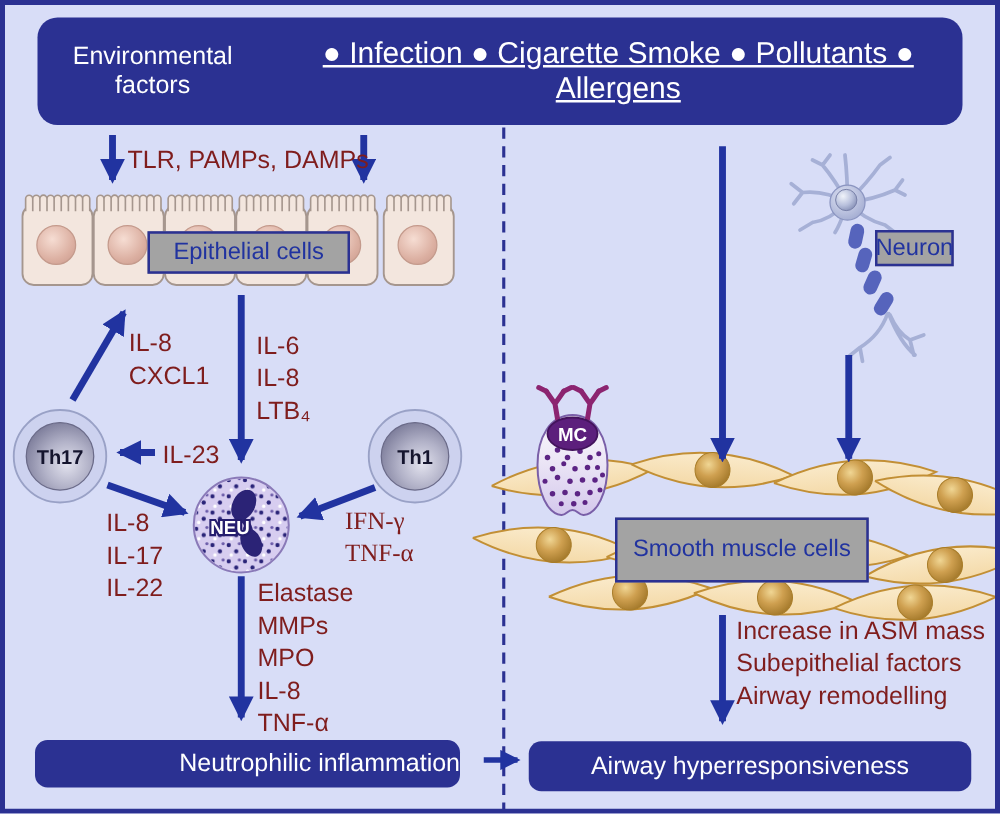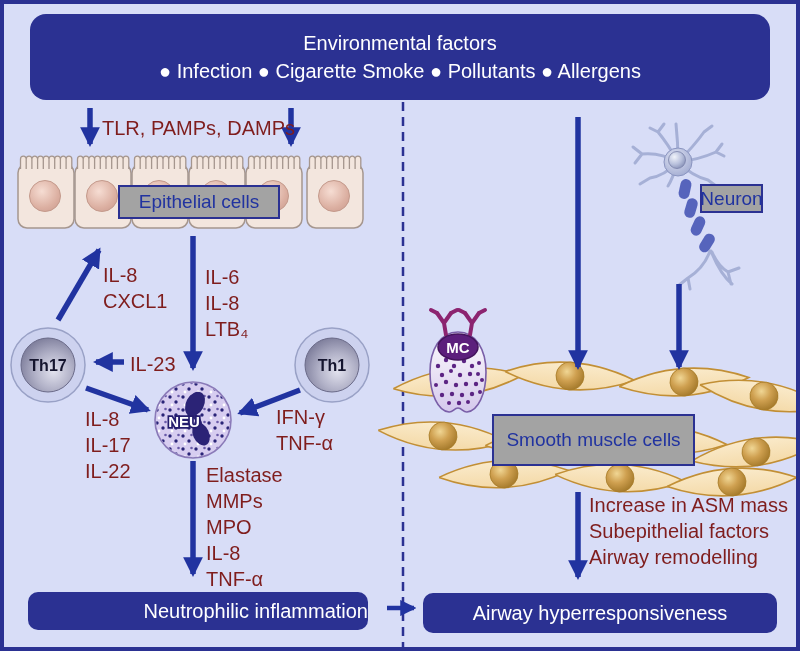--- a/index.html
+++ b/index.html
@@ -2,23 +2,23 @@
 <html><head>
 <meta charset="utf-8">
 <style>
   html,body{margin:0;padding:0;background:#fff;font-family:"Liberation Sans","DejaVu Sans",sans-serif;}
   #stage{position:relative;width:800px;height:651px;background:#d8ddf7;overflow:hidden;}
   #frame{position:absolute;inset:0;border:4px solid #2b3192;pointer-events:none;z-index:50;}
   .abs{position:absolute;}
   .lbl{position:absolute;color:#7f1d1d;font-size:20px;line-height:26px;white-space:pre-line;z-index:30;}
   .wbox{position:absolute;background:#a3a3a3;border:2px solid #2b3192;color:#2133a0;display:flex;align-items:center;justify-content:center;font-size:19px;z-index:35;box-sizing:border-box;}
   .bluebox{position:absolute;background:#2b3192;color:#ffffff;display:flex;align-items:center;justify-content:center;border-radius:10px;font-size:20px;z-index:40;text-align:center;}
-  #banner{left:30px;top:14px;width:740px;height:86px;border-radius:16px;flex-direction:column;gap:5px;}
+  #banner{left:30px;top:14px;width:740px;height:86px;border-radius:16px;flex-direction:row;gap:5px;}
   #banner .t1{font-size:20px;}
-  #banner .t2{font-size:20px;}
+  #banner .t2{font-size:24px;text-decoration:underline;}
   svg{position:absolute;overflow:visible;}
   svg text{font-family:"Liberation Sans","DejaVu Sans",sans-serif;}
 </style>
 </head>
 <body>
 
 <div id="stage">
   <div id="frame"></div>
 
   <svg class="abs" style="left:0;top:0;z-index:1;" width="800" height="651" viewBox="0 0 800 651">
@@ -227,21 +227,21 @@
   <div class="lbl" style="left:102px;top:115px;">TLR, PAMPs, DAMPs</div>
   <div class="lbl" style="left:103px;top:262px;">IL-8
 CXCL1</div>
   <div class="lbl" style="left:205px;top:264px;">IL-6
 IL-8
 LTB₄</div>
   <div class="lbl" style="left:130px;top:351px;">IL-23</div>
   <div class="lbl" style="left:85px;top:406px;">IL-8
 IL-17
 IL-22</div>
-  <div class="lbl" style="left:276px;top:404px;">IFN-γ
+  <div class="lbl" style="left:276px;top:404px;font-family:Liberation Serif, serif;">IFN-γ
 TNF-α</div>
   <div class="lbl" style="left:206px;top:462px;">Elastase
 MMPs
 MPO
 IL-8
 TNF-α</div>
   <div class="lbl" style="left:589px;top:492px;">Increase in ASM mass
 Subepithelial factors
 Airway remodelling</div>
 

